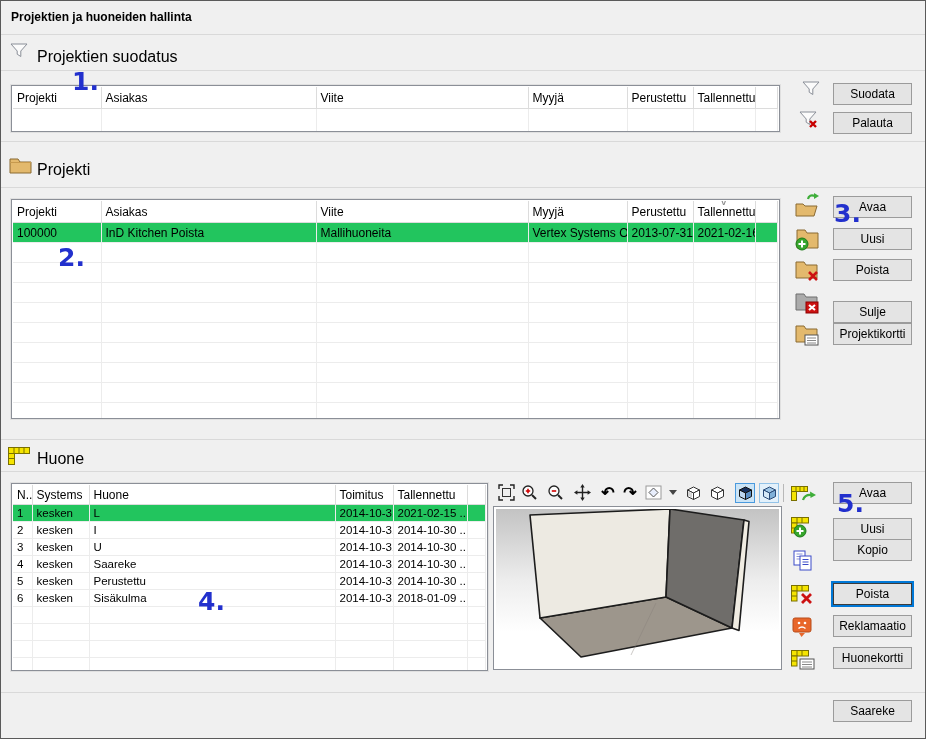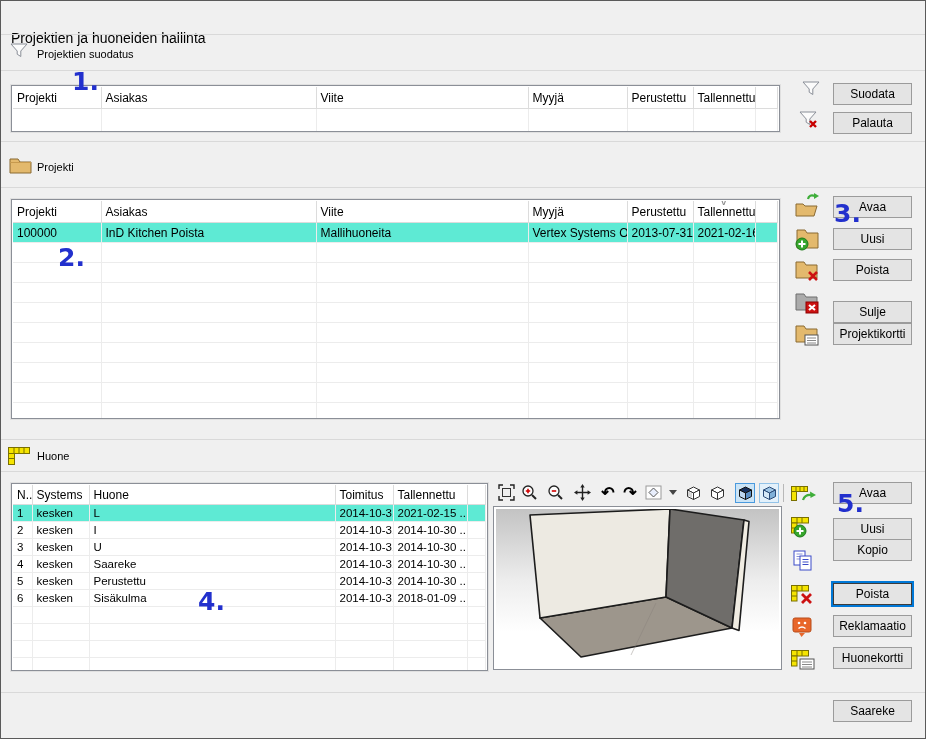--- a/index.html
+++ b/index.html
@@ -1,34 +1,34 @@
 <!DOCTYPE html>
 <html><head>
 <meta charset="utf-8">
 <style>
   html,body{margin:0;padding:0;background:#fff;}
   #window{position:relative;width:926px;height:739px;background:#f0f0f0;
     border:1px solid #5a5a5a;box-sizing:border-box;overflow:hidden;
     font-family:"Liberation Sans",sans-serif;font-size:12px;color:#000;}
   .hline{position:absolute;left:0;width:926px;height:1px;background:#d9d9d9;}
-  .window-title{position:absolute;left:10px;top:9px;font-weight:normal;font-size:14px;margin-top:20px;}
-  .section-label{position:absolute;font-size:11px;}
+  .window-title{position:absolute;left:10px;top:9px;font-weight:bold;font-size:12px;}
+  .section-label{position:absolute;font-size:16px;}
 
   
   .tablebox{position:absolute;background:#fff;border:1px solid #8b8f97;
     box-shadow:0 0 0 1px #e0e0e0;padding:1px;box-sizing:border-box;overflow:hidden;}
   table{border-collapse:collapse;table-layout:fixed;width:100%;background:#fff;}
   th{font-weight:normal;text-align:left;padding:0 4px;border-right:1px solid #dcdcdc;
      border-bottom:1px solid #dcdcdc;white-space:nowrap;overflow:hidden;position:relative;}
   td{padding:0 4px;border-right:1px solid #ececec;border-bottom:1px solid #ececec;
      white-space:nowrap;overflow:hidden;}
   .tbl-filter th{height:21px;} .tbl-filter td{height:22px;border-bottom:none;}
   .tbl-project th{height:21px;} .tbl-project td{height:19px;}
   .tbl-room th{height:19px;} .tbl-room td{height:16px;font-size:11.5px;}
-  tr.selected td{background:#5eead4;}
+  tr.selected td{background:#22c55e;}
   .sort-chevron{position:absolute;top:-3px;left:46%;font-size:8px;color:#8a8a8a;font-weight:bold;}
 
   
   .btn{position:absolute;left:832px;width:79px;height:22px;background:#e4e4e4;
     border:1px solid #9b9b9b;font-family:"Liberation Sans",sans-serif;font-size:12px;
     color:#000;padding:0;border-radius:0;}
   .btn.focused{border:1px solid #3c3c3c;box-shadow:0 0 0 2px #0078d7;}
 
   .icon{position:absolute;}
   .annotation{position:absolute;color:#2230cd;font-weight:bold;font-size:25px;

